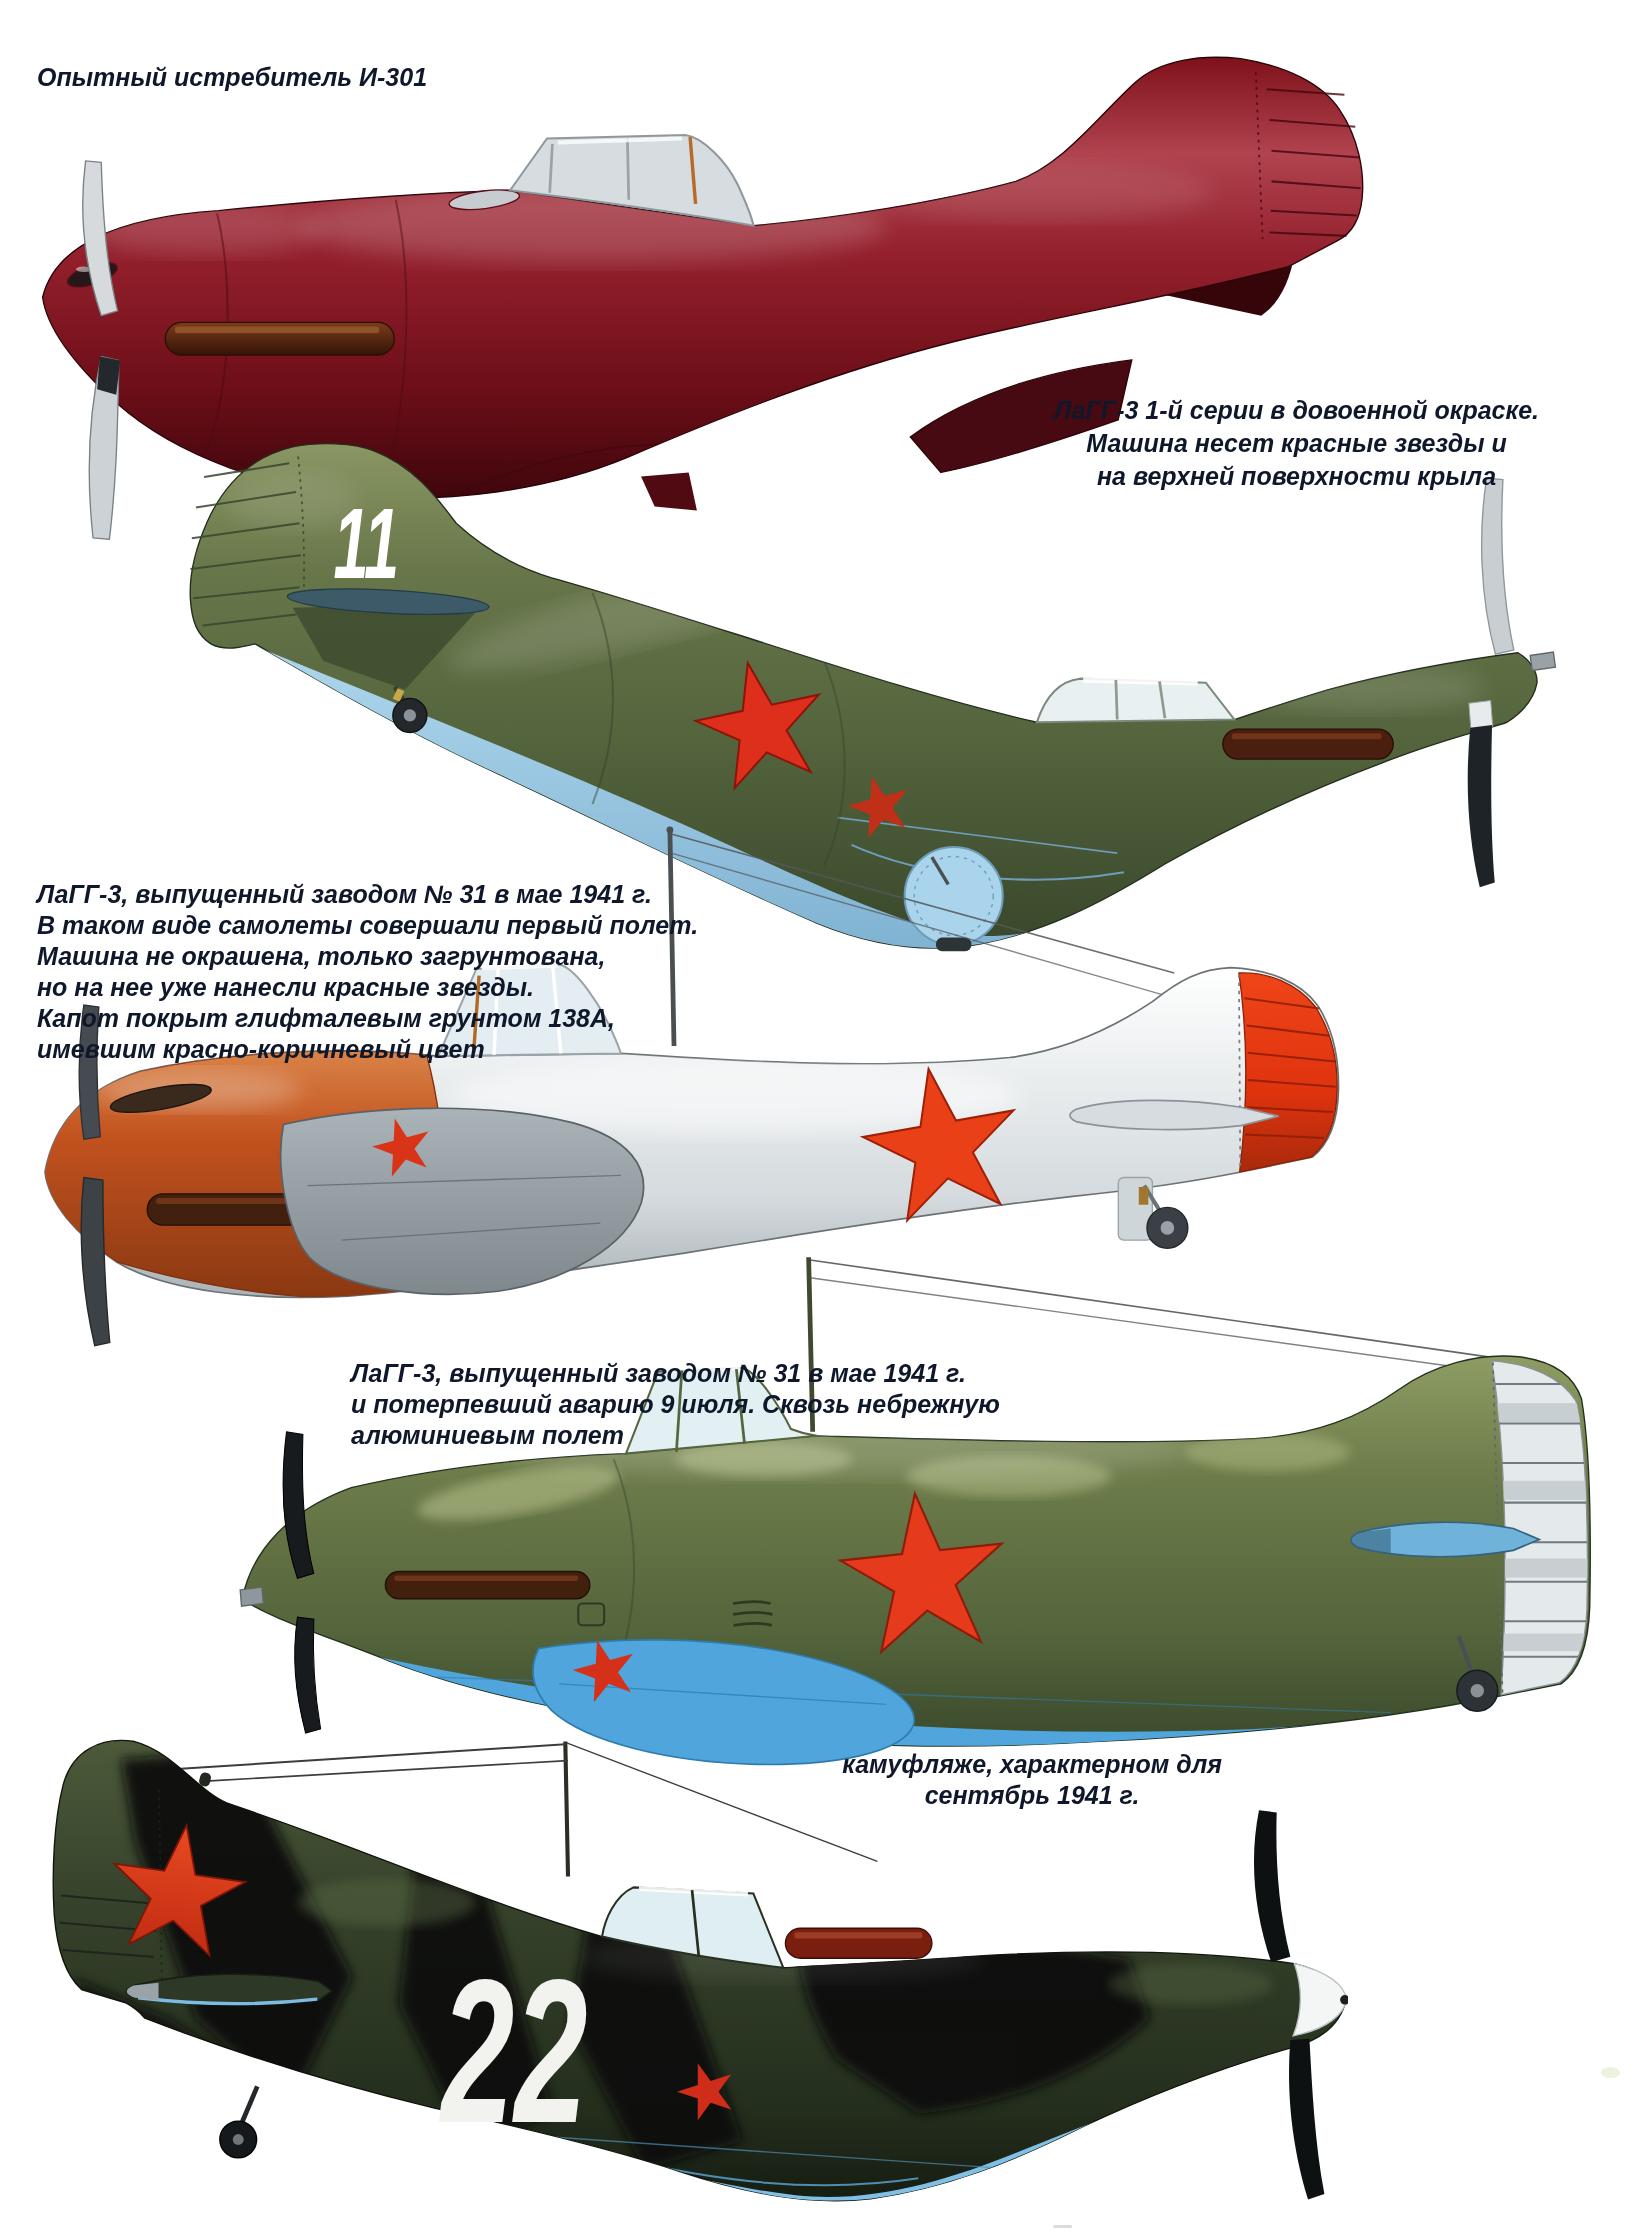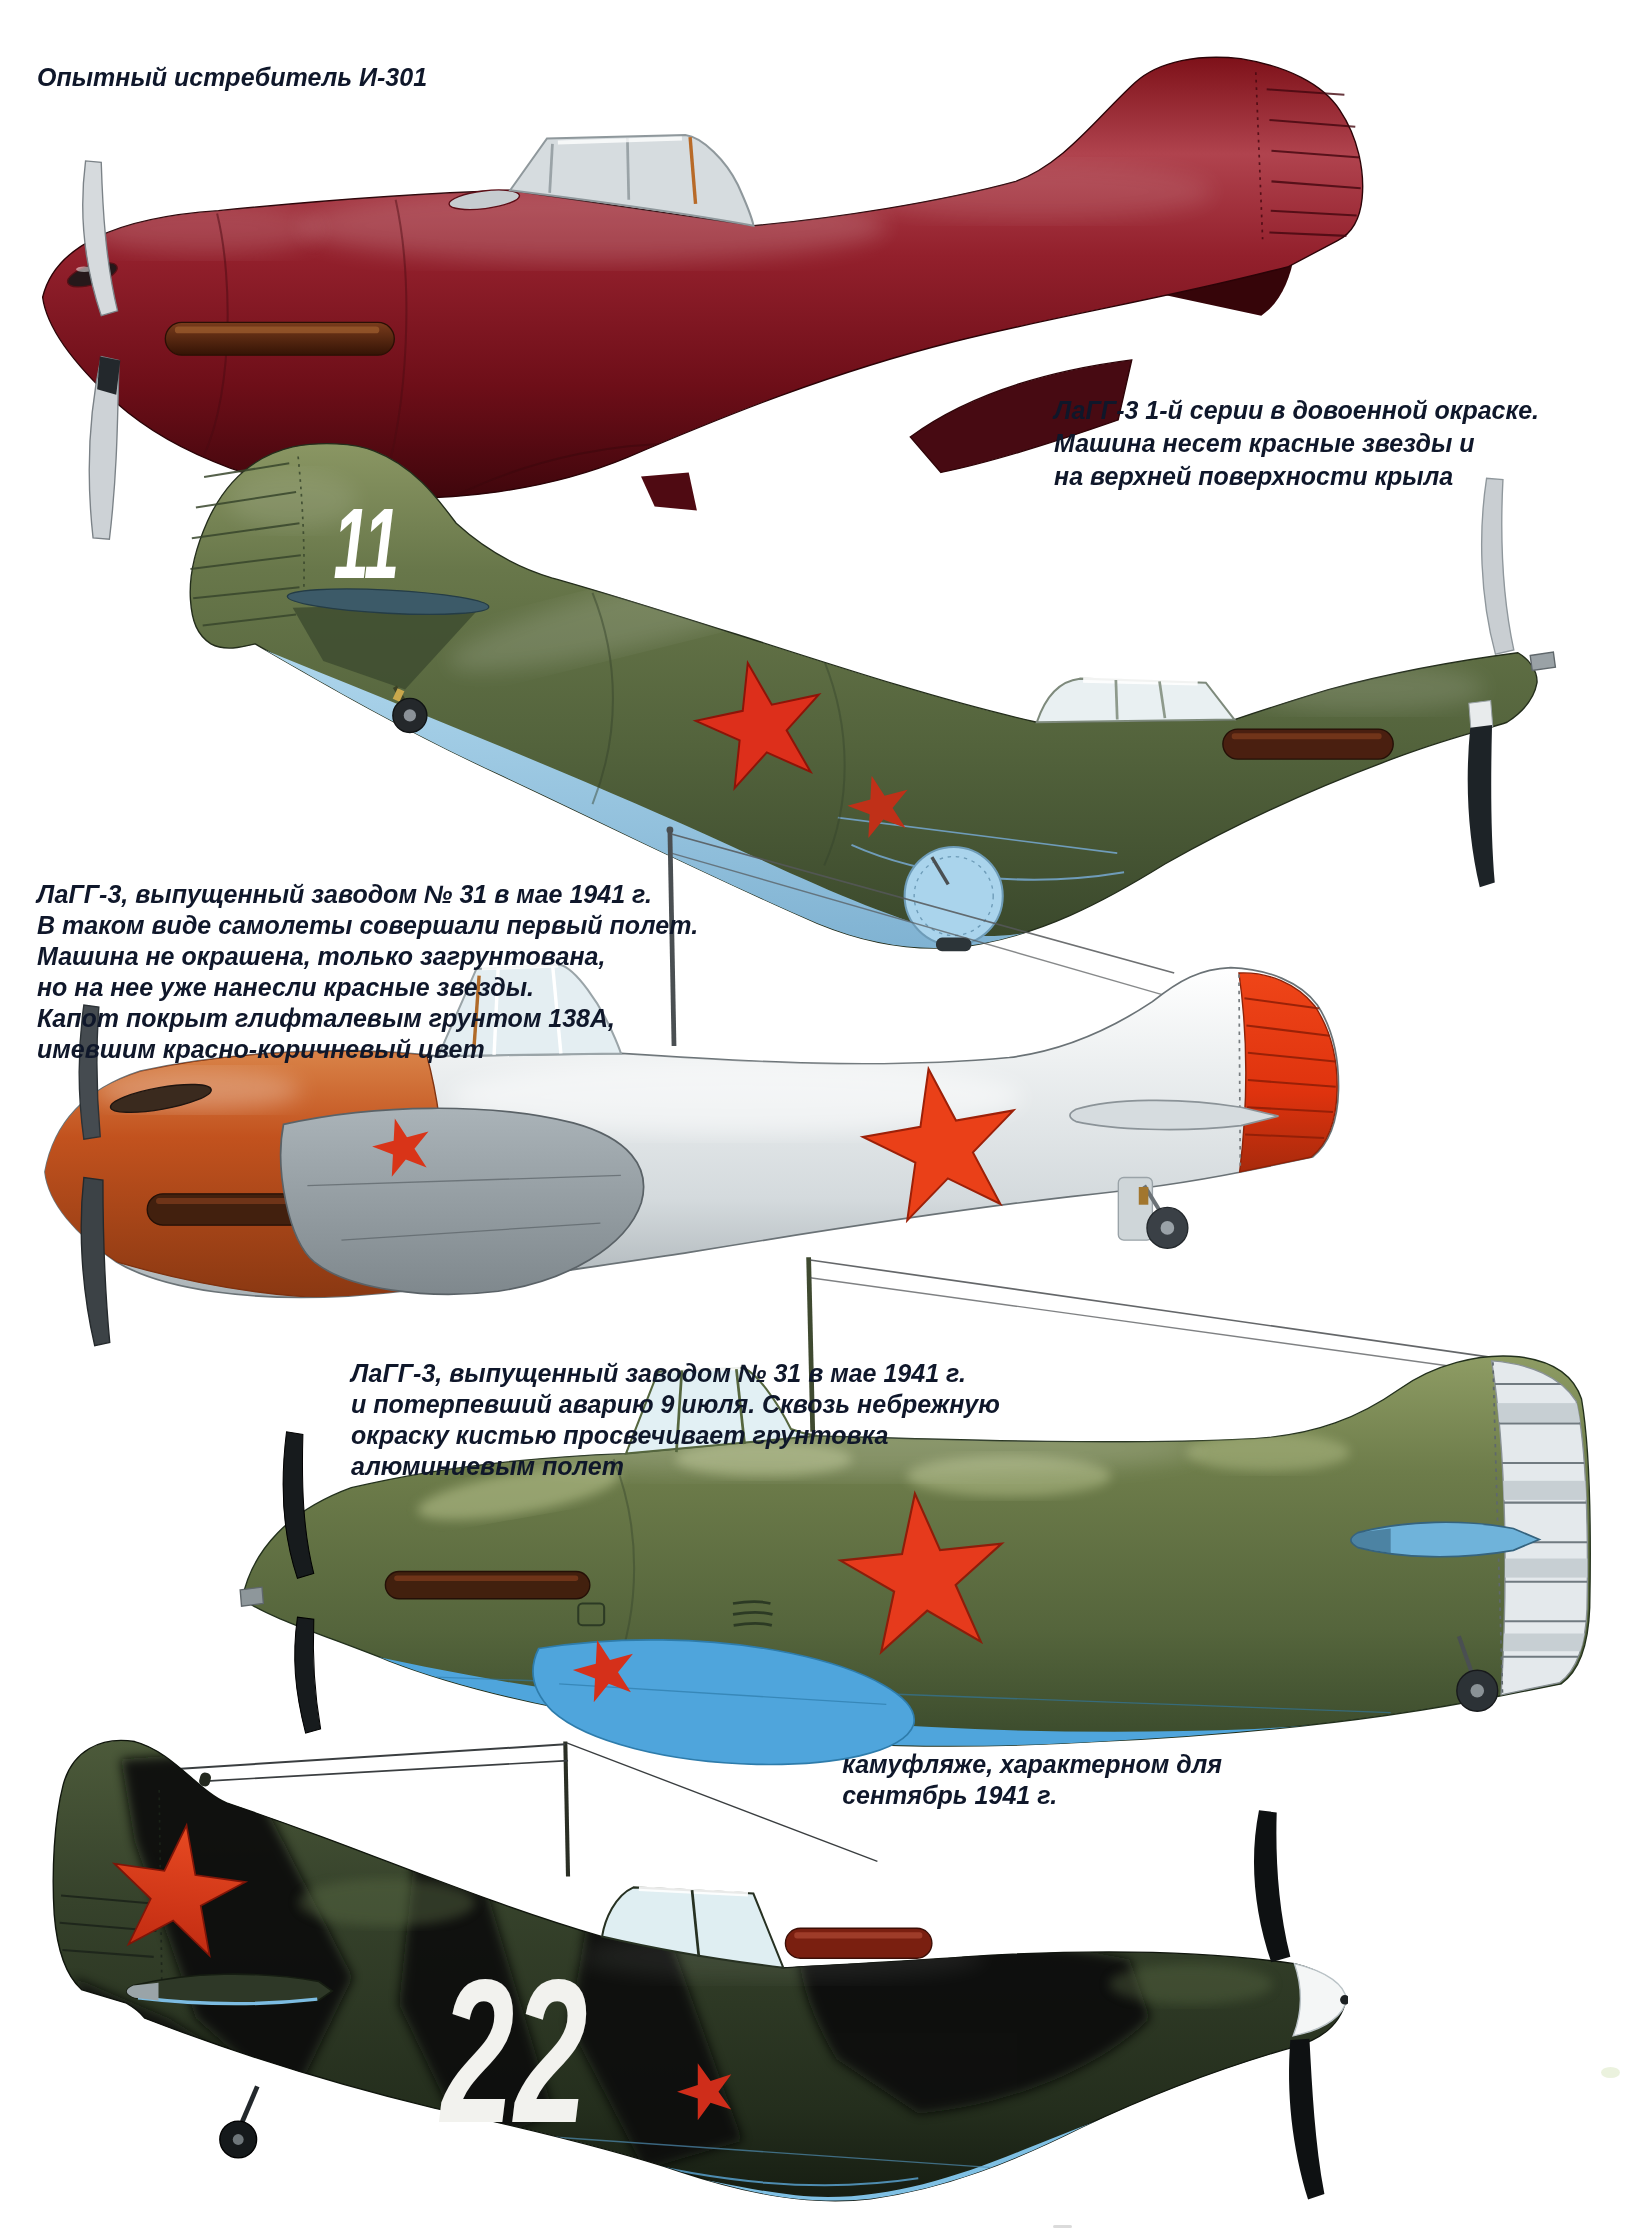--- a/index.html
+++ b/index.html
@@ -1,21 +1,21 @@
 <!DOCTYPE html>
 <html style="font-size:11px"><head>
 <meta charset="utf-8">
 <style>
   html,body{margin:0;padding:0;}
   body{width:1648px;height:2239px;background:#ffffff;position:relative;overflow:hidden;
        font-family:"Liberation Sans",sans-serif;}
   .page{position:absolute;inset:0;background:#ffffff;}
   .caption{position:absolute;font:italic 700 25px/32px "Liberation Sans",sans-serif;
            color:#0f172a;white-space:nowrap;}
-  .caption.right{text-align:left;}
+  .caption.right{text-align:center;}
   .plane{position:absolute;margin:0;padding:0;}
   svg{display:block;}
   .cap-line{display:block;}
 </style>
 </head>
 <body>
 
 <div class="page">
 
 <svg width="0" height="0" style="position:absolute" aria-hidden="true">
@@ -532,21 +532,20 @@
   <span class="cap-line">В таком виде самолеты совершали первый полет.</span>
   <span class="cap-line">Машина не окрашена, только загрунтована,</span>
   <span class="cap-line">но на нее уже нанесли красные звезды.</span>
   <span class="cap-line">Капот покрыт глифталевым грунтом 138А,</span>
   <span class="cap-line">имевшим красно-коричневый цвет</span>
 </div>
 
 <div class="caption" style="left:351px;top:1358px;line-height:31px">
   <span class="cap-line">ЛаГГ-3, выпущенный заводом № 31 в мае 1941 г.</span>
   <span class="cap-line">и потерпевший аварию 9 июля. Сквозь небрежную</span>
-  <span class="cap-line">окраску кистью просвечивает грунтовка</span>
   <span class="cap-line">алюминиевым полет</span>
 </div>
 
 <div class="caption right" style="right:426px;top:1749px;line-height:31px">
   <span class="cap-line">камуфляже, характерном для</span>
   <span class="cap-line">сентябрь 1941 г.</span>
 </div>
 
 <div style="position:absolute;left:1053px;top:2225px;width:19px;height:3.4px;background:#cccccc;border-radius:2px;opacity:.7"></div>
 <div style="position:absolute;left:1601px;top:2067px;width:19px;height:11px;background:#e6efd6;border-radius:50%;opacity:.8"></div>

